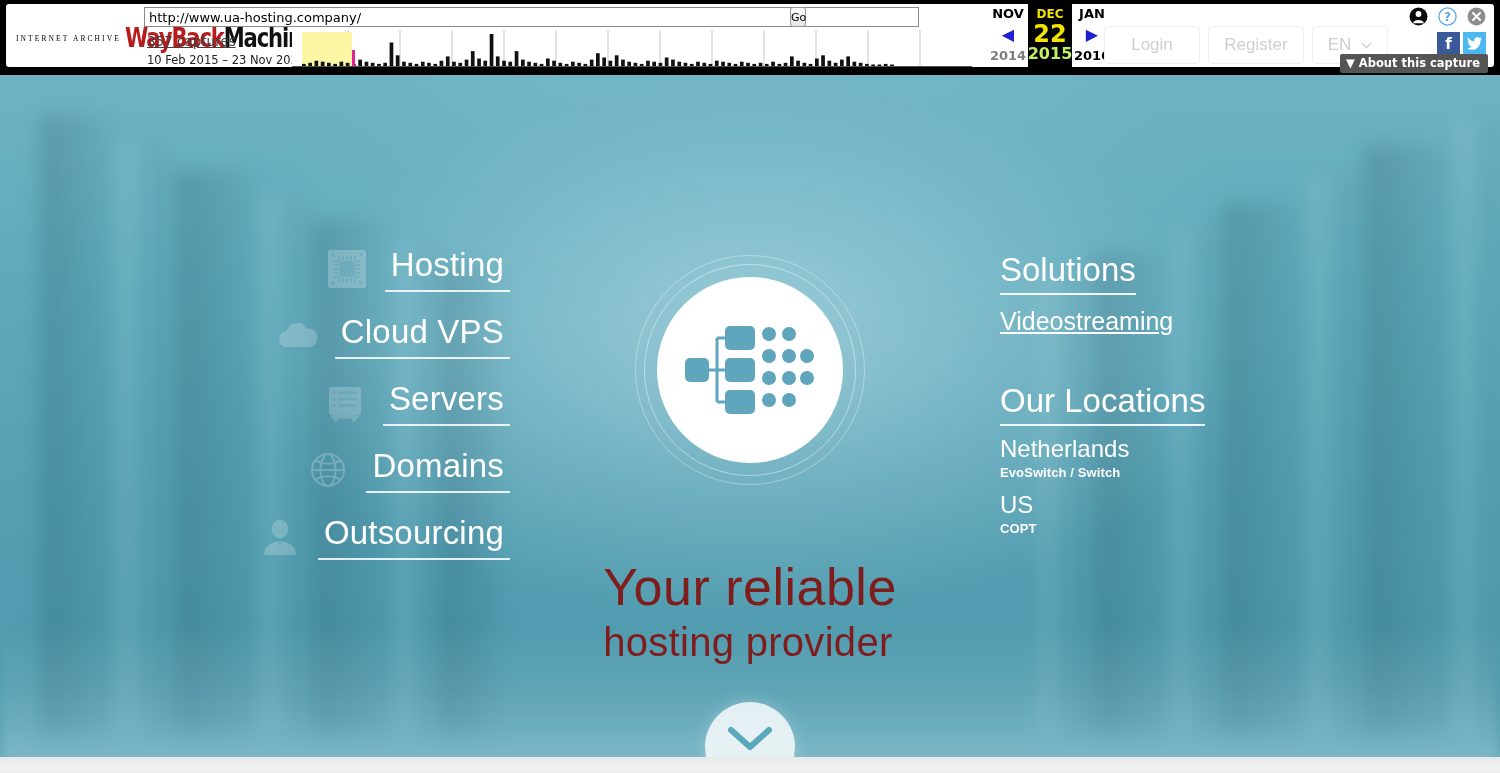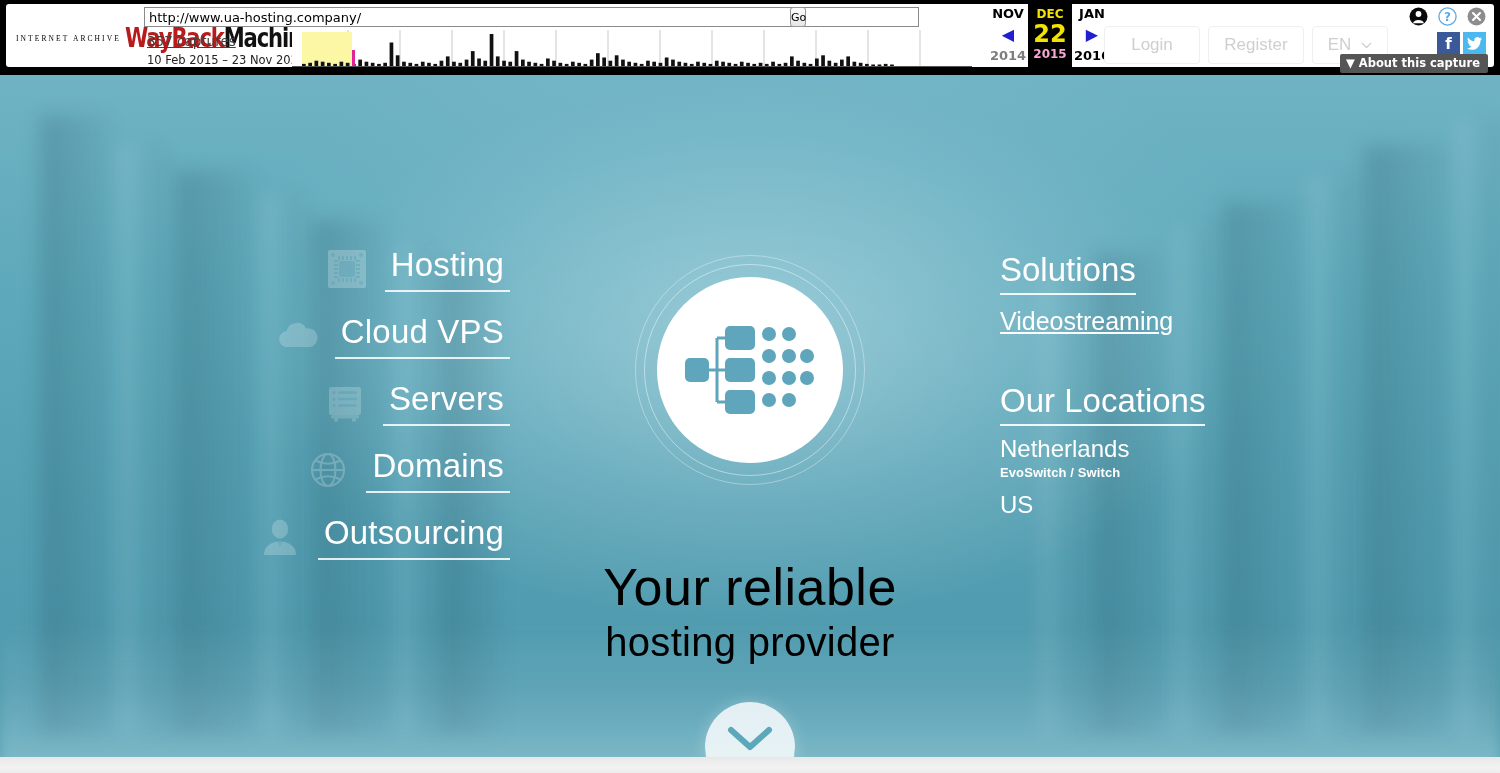--- a/index.html
+++ b/index.html
@@ -118,21 +118,21 @@
   .wm-datecol .arr { font-size: 16px; line-height: 26px; color: #2020d0; }
   .wm-datecol .yr  { font-size: 13px; line-height: 16px; }
   #wm-prev { color: #7d7d7d; }
   #wm-prev .mon { color: #000; }
   #wm-cur {
     background: #000; width: 44px;
     color: #f2e400;
   }
   #wm-cur .mon { color: #f2e400; font-size: 12px; }
   #wm-cur .day { font-size: 24px; line-height: 24px; color: #f2e400; }
-  #wm-cur .yr { color: #f9a8d4; font-size: 12px; }
+  #wm-cur .yr { color: #bef264; font-size: 16px; }
   #wm-next .mon { color: #000; }
   #wm-next .yr { color: #000; }
 
   
   #wm-auth {
     position: absolute; left: 1098px; top: 22px;
     display: flex; align-items: center;
   }
   .wm-btn {
     height: 38px; min-width: 96px;
@@ -256,22 +256,22 @@
   #ring1 { inset: 0; }
   #ring2 { inset: 9px; border-color: rgba(255,255,255,0.45); }
   #logo-disc {
     position: absolute; inset: 22px;
     background: #ffffff;
     border-radius: 50%;
     display: flex; align-items: center; justify-content: center;
   }
   #headline {
     margin-top: 72px;
-    text-align: center;
-    color: #000000;
+    text-align: left;
+    color: #7f1d1d;
   }
   #headline .l1 { font-size: 52px; line-height: 60px; font-weight: 300; letter-spacing: 0.5px; }
   #headline .l2 { font-size: 40px; line-height: 50px; font-weight: 300; letter-spacing: 0.3px; }
 
   #scrolldown {
     position: absolute; left: 705px; top: 627px;
     width: 90px; height: 90px;
     border-radius: 50%;
     background: rgba(255,255,255,0.82);
     display: flex; align-items: flex-start; justify-content: center;
@@ -704,19 +704,20 @@
 
     <div id="sec-locations">
       <div class="rp-head">Our Locations</div>
 
       <div style="margin-top:6px">
         <div class="loc-name">Netherlands</div>
         <div class="loc-sub">EvoSwitch / Switch</div>
       </div>
       <div>
         <div class="loc-name">US</div>
+        <div class="loc-sub">COPT</div>
       </div>
     </div>
 
   </div>
 
   <div id="bottom-band"></div>
 </div>
 
 </body></html>

